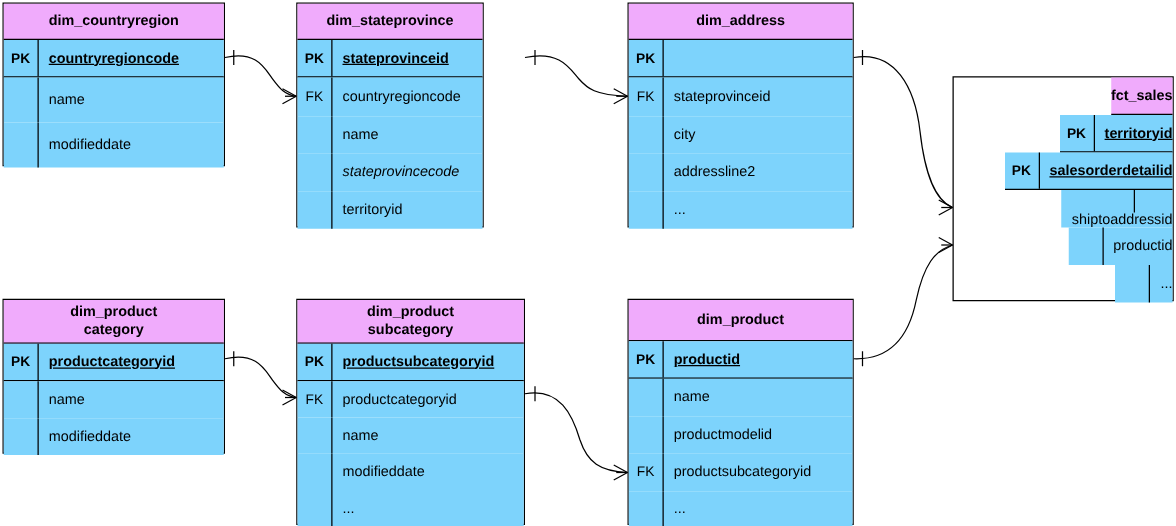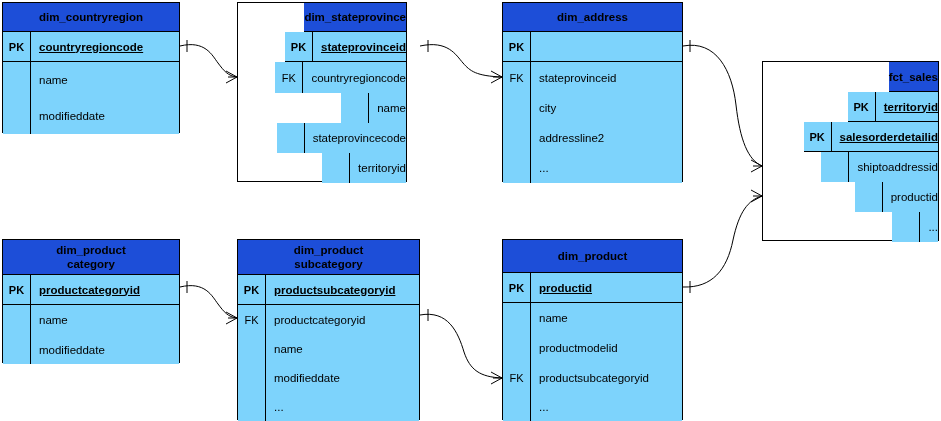--- a/index.html
+++ b/index.html
@@ -30,21 +30,21 @@
     box-sizing: border-box;
     border-bottom: 1px solid #000000;
     font-size: 11.5px;
     font-weight: bold;
     text-align: center;
     display: flex;
     flex-direction: column;
     align-items: center;
     justify-content: center;
     line-height: 14px;
-    background: #1d4ed8;
+    background: #f0abfc;
     white-space: pre;
   }
   .attr-row {
     box-sizing: border-box;
     display: flex;
     flex-direction: row;
     align-items: center;
     background: #7dd3fc;
   }
   .attr-row.keyline {
@@ -105,35 +105,35 @@
       </div>
       <div class="attr-row" style="height: 36px; min-height: 36px;">
         <div class="key-cell"></div>
         <div class="name-cell">name</div>
       </div>
       <div class="attr-row" style="height: 36px; min-height: 36px;">
         <div class="key-cell"></div>
         <div class="name-cell">modifieddate</div>
       </div>
     </div>
-    <div class="entity" style="left: 237px; top: 2px; width: 170px; height: 180px; align-items: flex-end;">
+    <div class="entity" style="left: 237px; top: 2px; width: 150px; height: 180px;">
       <div class="entity-title" style="height: 29px; min-height: 29px;"><div>dim_stateprovince</div></div>
       <div class="attr-row keyline" style="height: 30px; min-height: 30px;">
         <div class="key-cell">PK</div>
         <div class="name-cell pk">stateprovinceid</div>
       </div>
       <div class="attr-row" style="height: 31px; min-height: 31px;">
         <div class="key-cell fk">FK</div>
         <div class="name-cell">countryregioncode</div>
       </div>
       <div class="attr-row" style="height: 30px; min-height: 30px;">
         <div class="key-cell"></div>
         <div class="name-cell">name</div>
       </div>
-      <div class="attr-row" style="height: 30px; min-height: 30px;">
+      <div class="attr-row" style="height: 30px; min-height: 30px; font-style: italic;">
         <div class="key-cell"></div>
         <div class="name-cell">stateprovincecode</div>
       </div>
       <div class="attr-row" style="height: 30px; min-height: 30px;">
         <div class="key-cell"></div>
         <div class="name-cell">territoryid</div>
       </div>
     </div>
     <div class="entity" style="left: 502px; top: 2px; width: 181px; height: 180px;">
       <div class="entity-title" style="height: 29px; min-height: 29px;"><div>dim_address</div></div>
@@ -160,21 +160,21 @@
     <div class="entity" style="left: 762px; top: 61px; width: 177px; height: 180px; align-items: flex-end;">
       <div class="entity-title" style="height: 30px; min-height: 30px;"><div>fct_sales</div></div>
       <div class="attr-row keyline" style="height: 30px; min-height: 30px;">
         <div class="key-cell">PK</div>
         <div class="name-cell pk">territoryid</div>
       </div>
       <div class="attr-row keyline" style="height: 30px; min-height: 30px;">
         <div class="key-cell">PK</div>
         <div class="name-cell pk">salesorderdetailid</div>
       </div>
-      <div class="attr-row" style="height: 30px; min-height: 30px;">
+      <div class="attr-row" style="height: 30px; min-height: 30px; flex-direction: column;">
         <div class="key-cell"></div>
         <div class="name-cell">shiptoaddressid</div>
       </div>
       <div class="attr-row" style="height: 30px; min-height: 30px;">
         <div class="key-cell"></div>
         <div class="name-cell">productid</div>
       </div>
       <div class="attr-row" style="height: 30px; min-height: 30px;">
         <div class="key-cell"></div>
         <div class="name-cell">...</div>

